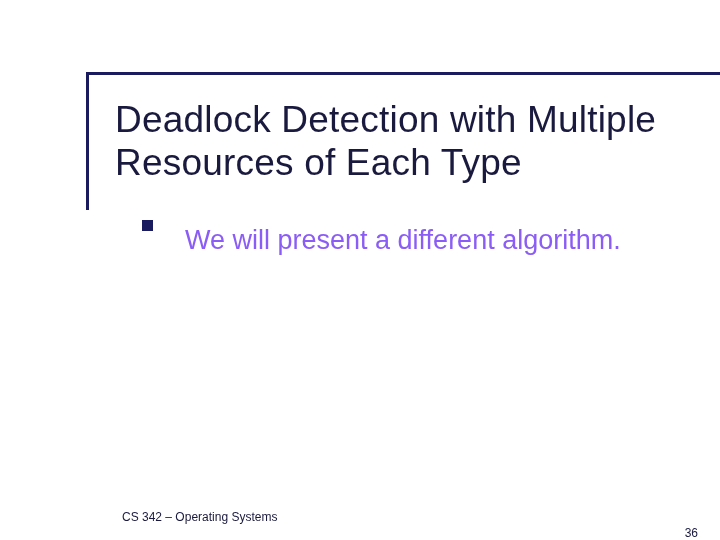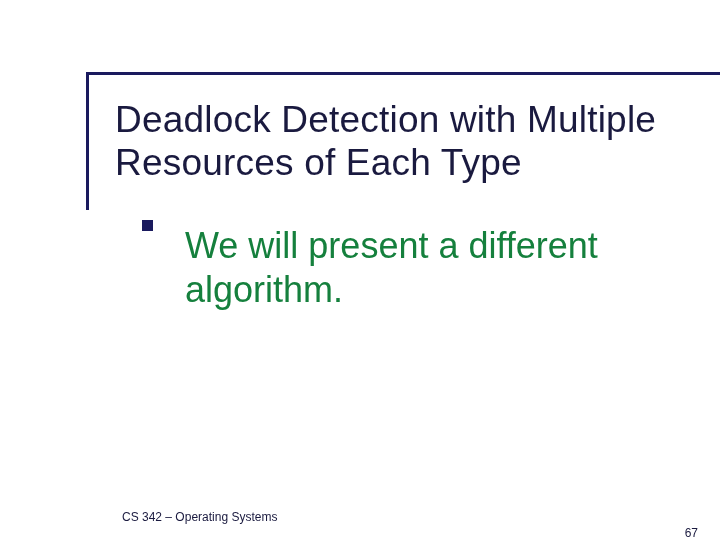--- a/index.html
+++ b/index.html
@@ -39,22 +39,22 @@
   }
   .bullet-mark {
     width: 11px;
     height: 11px;
     background: #1a1a5e;
     flex-shrink: 0;
     margin-top: 12px;
     margin-right: 16px;
   }
   .bullet-text {
-    font-size: 36px;
-    color: #15803d;
+    font-size: 27px;
+    color: #8b5cf6;
     line-height: 1.22;
   }
   .footer {
     position: absolute;
     left: 0;
     right: 0;
     bottom: 14px;
     display: flex;
     align-items: flex-end;
     font-size: 12px;
@@ -91,17 +91,17 @@
       <div class="bullet-mark"></div>
       <div class="bullet-text">We will present a different algorithm.</div>
     </div>
   </div>
 
   <div class="footer">
     <div class="footer-left">
       <div>CS 342 – Operating Systems</div>
     </div>
     <div class="footer-right">
-      <span>67</span>
+      <span>36</span>
     </div>
   </div>
 
 </div>
 
 </body></html>

